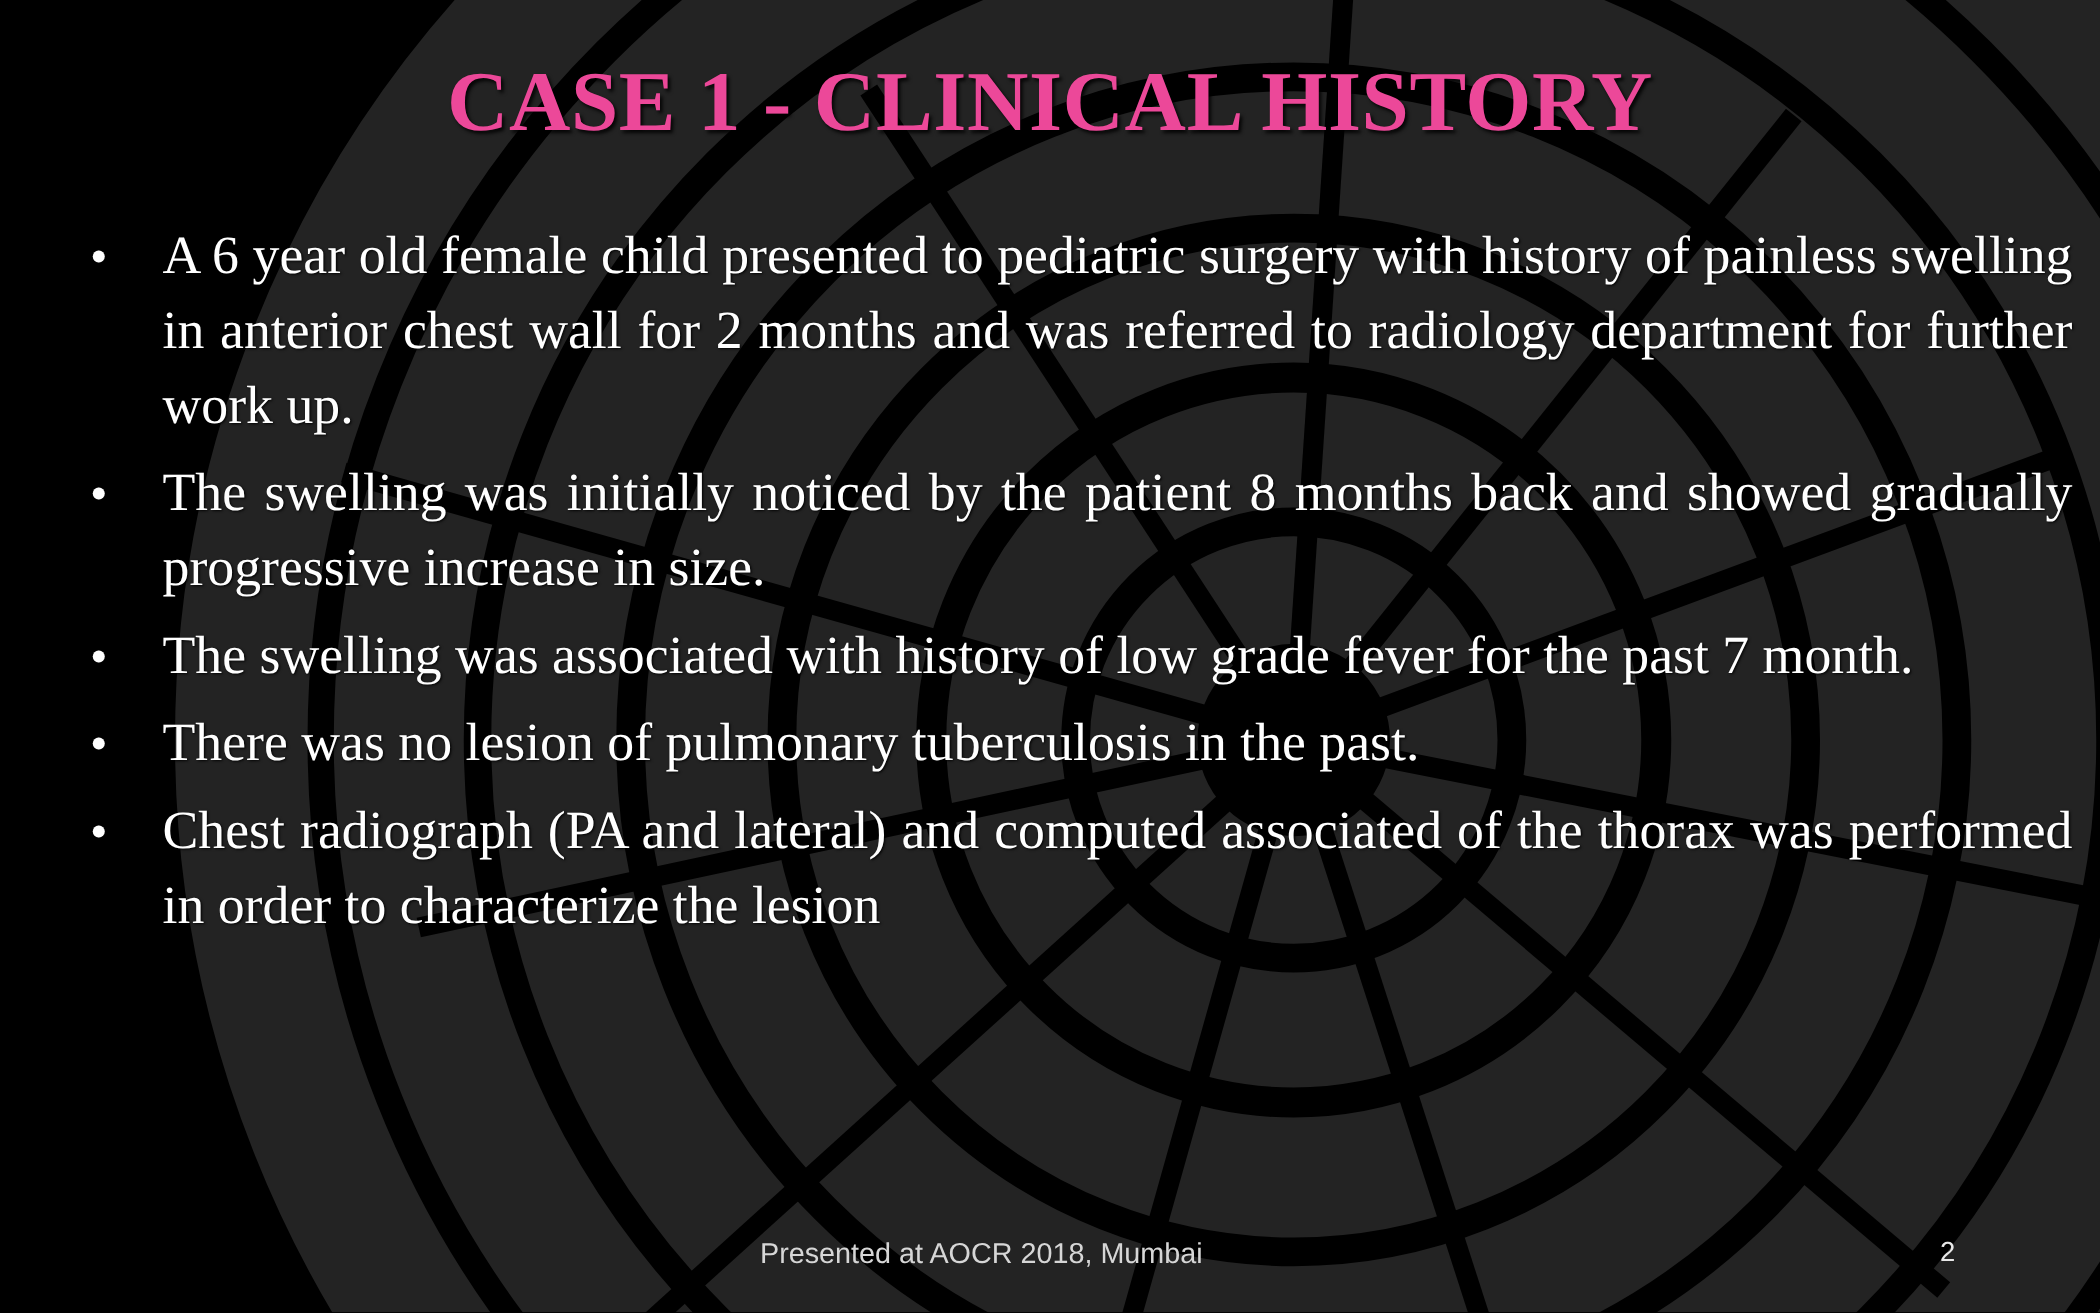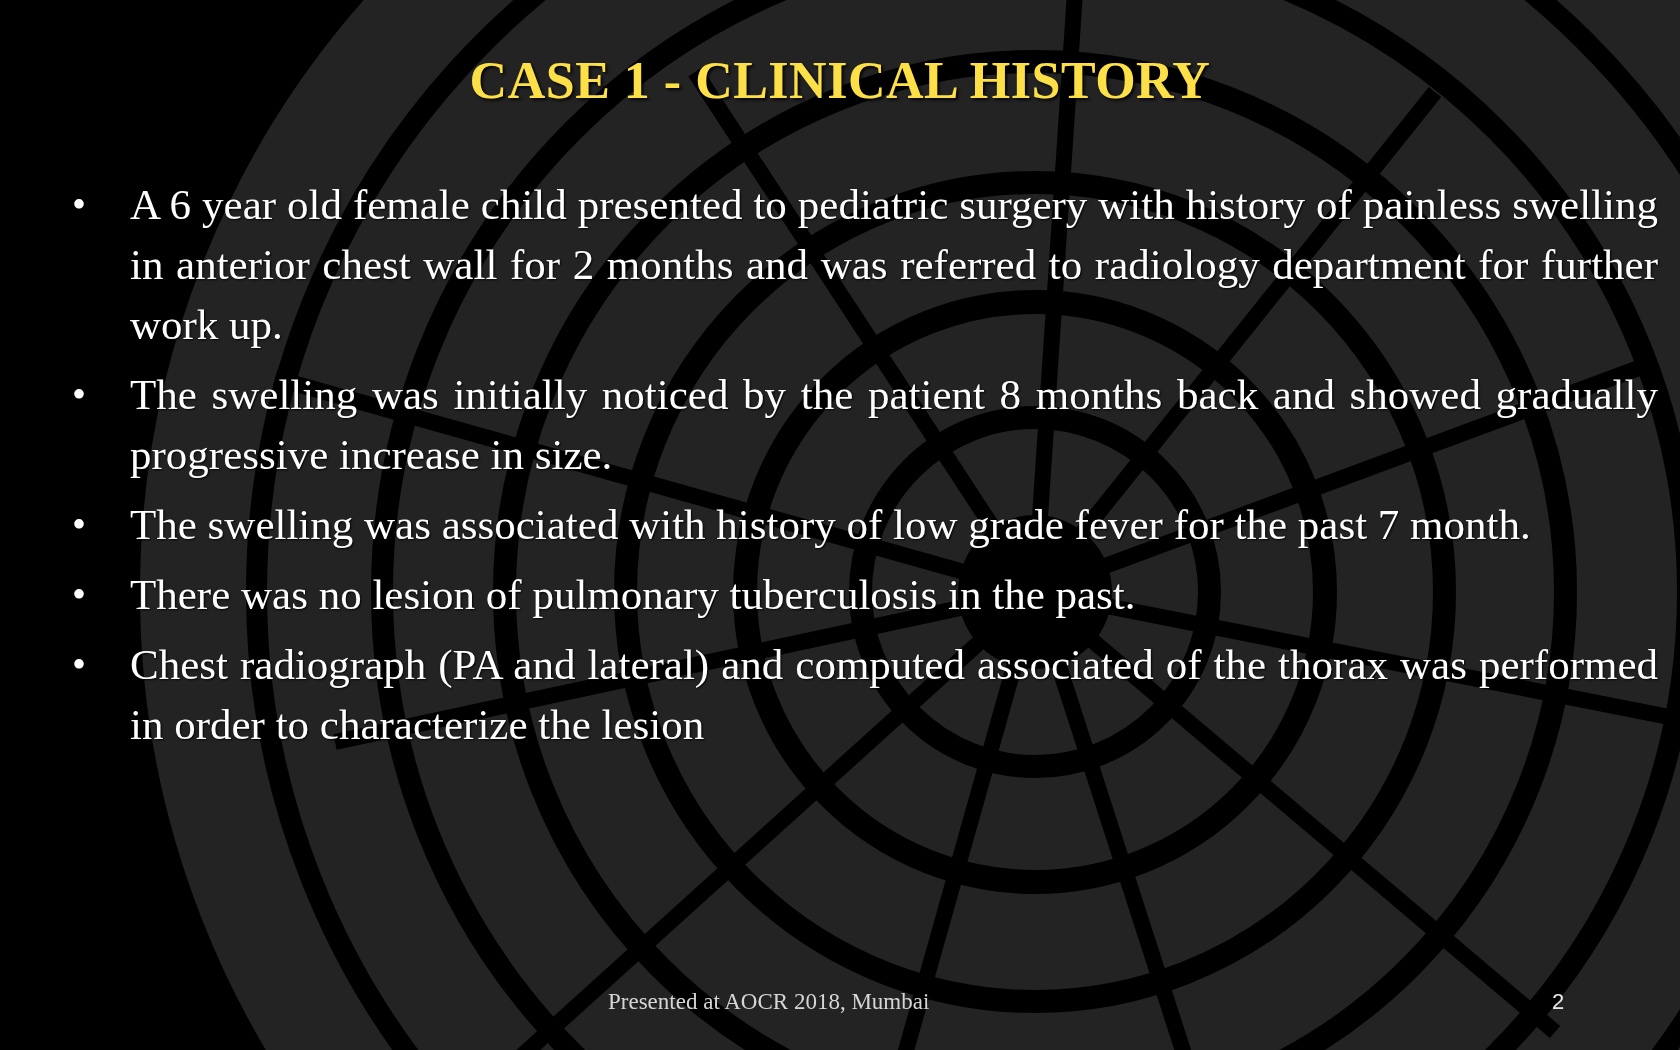--- a/index.html
+++ b/index.html
@@ -36,24 +36,24 @@
   #title-bar {
     position: absolute;
     left: 0;
     top: 38px;
     width: 1680px;
     text-align: center;
     z-index: 3;
   }
   #slide-title {
     display: inline-block;
-    color: #fde047;
+    color: #ec4899;
     font-family: "Liberation Serif", "DejaVu Serif", serif;
     font-weight: bold;
-    font-size: 52px;
+    font-size: 68px;
     line-height: 86px;
     letter-spacing: 0.5px;
     text-shadow: 2px 2px 3px rgba(0,0,0,0.85);
     white-space: nowrap;
   }
 
   
   #body-list {
     position: absolute;
     left: 52px;
@@ -90,21 +90,21 @@
   }
   .bullet-text { display: block; }
 
   
   #footer-note {
     position: absolute;
     left: 608px;
     top: 988px;
     z-index: 3;
     color: #d6d6d6;
-    font-family: Liberation Serif, serif;
+    font-family: Liberation Sans, sans-serif;
     font-size: 23px;
     line-height: 28px;
     white-space: nowrap;
     text-align: right;
   }
   #page-number {
     position: absolute;
     left: 1552px;
     top: 988px;
     z-index: 3;

